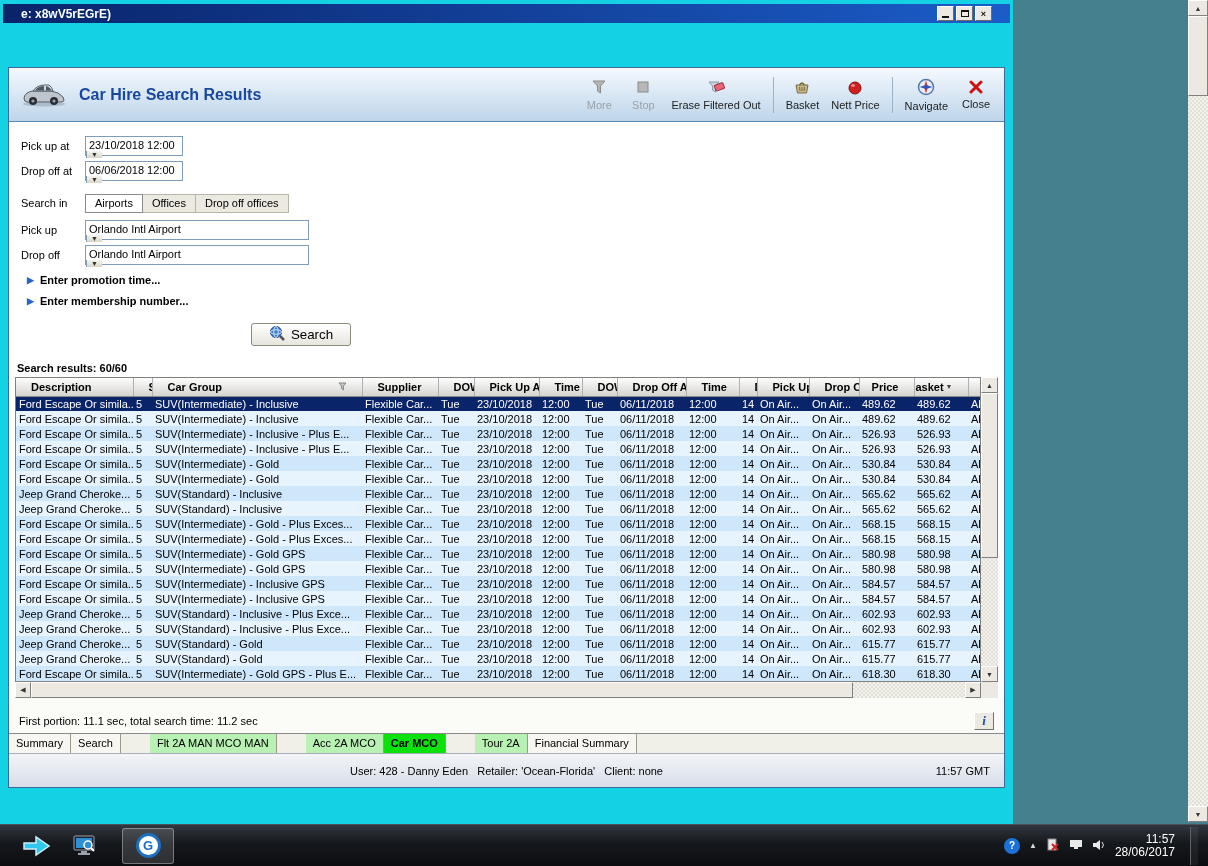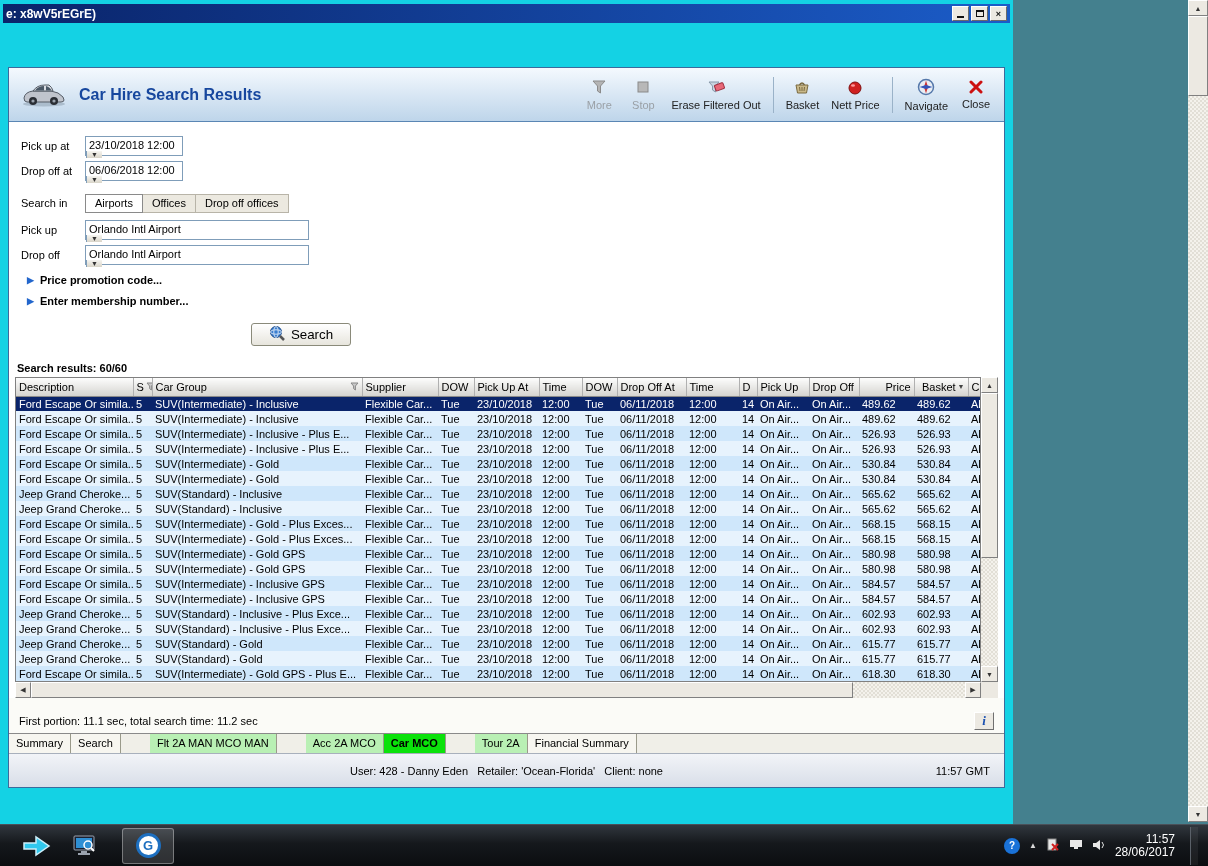--- a/index.html
+++ b/index.html
@@ -2,21 +2,21 @@
 <html><head>
 <meta charset="utf-8">
 <style>
   * { margin:0; padding:0; box-sizing:border-box; }
   body { font-family:"Liberation Sans", sans-serif; font-size:11px; color:#000; }
   .screen { position:relative; width:1208px; height:866px; background:#44808e; overflow:hidden; }
 
   
   .outer-window { position:absolute; left:0; top:0; width:1013px; height:824px; background:#14d2e4; }
   .titlebar { position:absolute; left:3px; top:4px; right:3px; height:19px;
-    background:linear-gradient(to right,#0a246a,#1b5cc8); display:flex; align-items:center; padding:0 3px; }
+    background:linear-gradient(to right,#0a246a,#1b5cc8); display:flex; align-items:center; padding:0 18px; }
   .titlebar-text { color:#fff; font-weight:bold; font-size:12px; flex:1; white-space:nowrap; overflow:hidden; }
   .winbtn { width:17px; height:15px; margin-left:2px; background:#ece9e2; border:1px solid;
     border-color:#fff #6a6a6a #6a6a6a #fff; display:flex; align-items:center; justify-content:center;
     font-size:9px; font-weight:bold; color:#111; }
   .winbtn .minbar { width:7px; height:2px; background:#111; margin-top:7px; }
   .winbtn .maxbox { width:8px; height:7px; border:1px solid #111; border-top-width:2px; }
 
   
   .tab-row { position:absolute; left:17px; top:46px; right:6px; height:22px; display:flex; align-items:flex-end;margin-top:44px; }
   .doc-tab { display:flex; align-items:center; gap:5px; height:21px; padding:0 8px; border:1px solid #5a7a96;
@@ -61,21 +61,21 @@
   .search-btn-row { margin:16px 0 10px 230px; }
   .search-btn { display:inline-flex; align-items:center; gap:6px; width:100px; height:23px; justify-content:center;
     background:linear-gradient(#ffffff,#e7e5dd); border:1px solid #8a8a7a; border-radius:3px; }
 
   
   .results-label { font-weight:bold; padding:6px 0 3px 8px; flex:none; }
   .table-zone { display:flex; margin:0 6px; height:305px; flex:none; }
   .table-wrap { width:966px; overflow:hidden; border:1px solid #808080; background:#fff; flex:none; }
   table { table-layout:fixed; border-collapse:collapse; width:976px; }
   th { height:18px; background:linear-gradient(#fdfdfd,#d5d4d0); border-right:1px solid #b0b0b0;
-    border-bottom:1px solid #8a8a8a; font-weight:normal; text-align:left; padding:0 3px; white-space:nowrap;
+    border-bottom:1px solid #8a8a8a; font-weight:bold; text-align:left; padding:0 15px; white-space:nowrap;
     overflow:hidden; font-size:11px; }
   th.num, td.num { text-align:left; }
   th .hdr-inner { display:flex; align-items:center; gap:2px; }
   th .hdr-inner.right { justify-content:flex-end; }
   th .sort { font-size:7px; color:#444; }
   td { height:15px; padding:0 3px; white-space:nowrap; overflow:hidden; font-size:11px; }
   tbody tr:nth-child(odd) { background:#cfe7fb; }
   tbody tr:nth-child(even) { background:#e7f3fd; }
   tbody tr.sel { background:#0a246a; color:#fff; }
   .vscroll { width:17px; background:#ece9e2; display:flex; flex-direction:column; flex:none; }
@@ -290,21 +290,21 @@
         </div>
         <div class="frow">
           <span class="flabel">Drop off</span>
           <div class="textbox combobox">
             <span class="val">Orlando Intl Airport</span>
             <span class="drop-btn">▼</span>
           </div>
         </div>
         <div class="expander">
           <span class="tri">▶</span>
-          <span>Price promotion code...</span>
+          <span>Enter promotion time...</span>
         </div>
         <div class="expander">
           <span class="tri">▶</span>
           <span>Enter membership number...</span>
         </div>
         <div class="search-btn-row">
           <button class="search-btn">
             <span><svg width="16" height="16">
                   <circle cx="7" cy="7" r="5.5" fill="#3b7fd0" stroke="#1a4a8a"></circle>
                   <ellipse cx="7" cy="7" rx="5.5" ry="2.2" fill="none" stroke="#cfe0f4"></ellipse>

